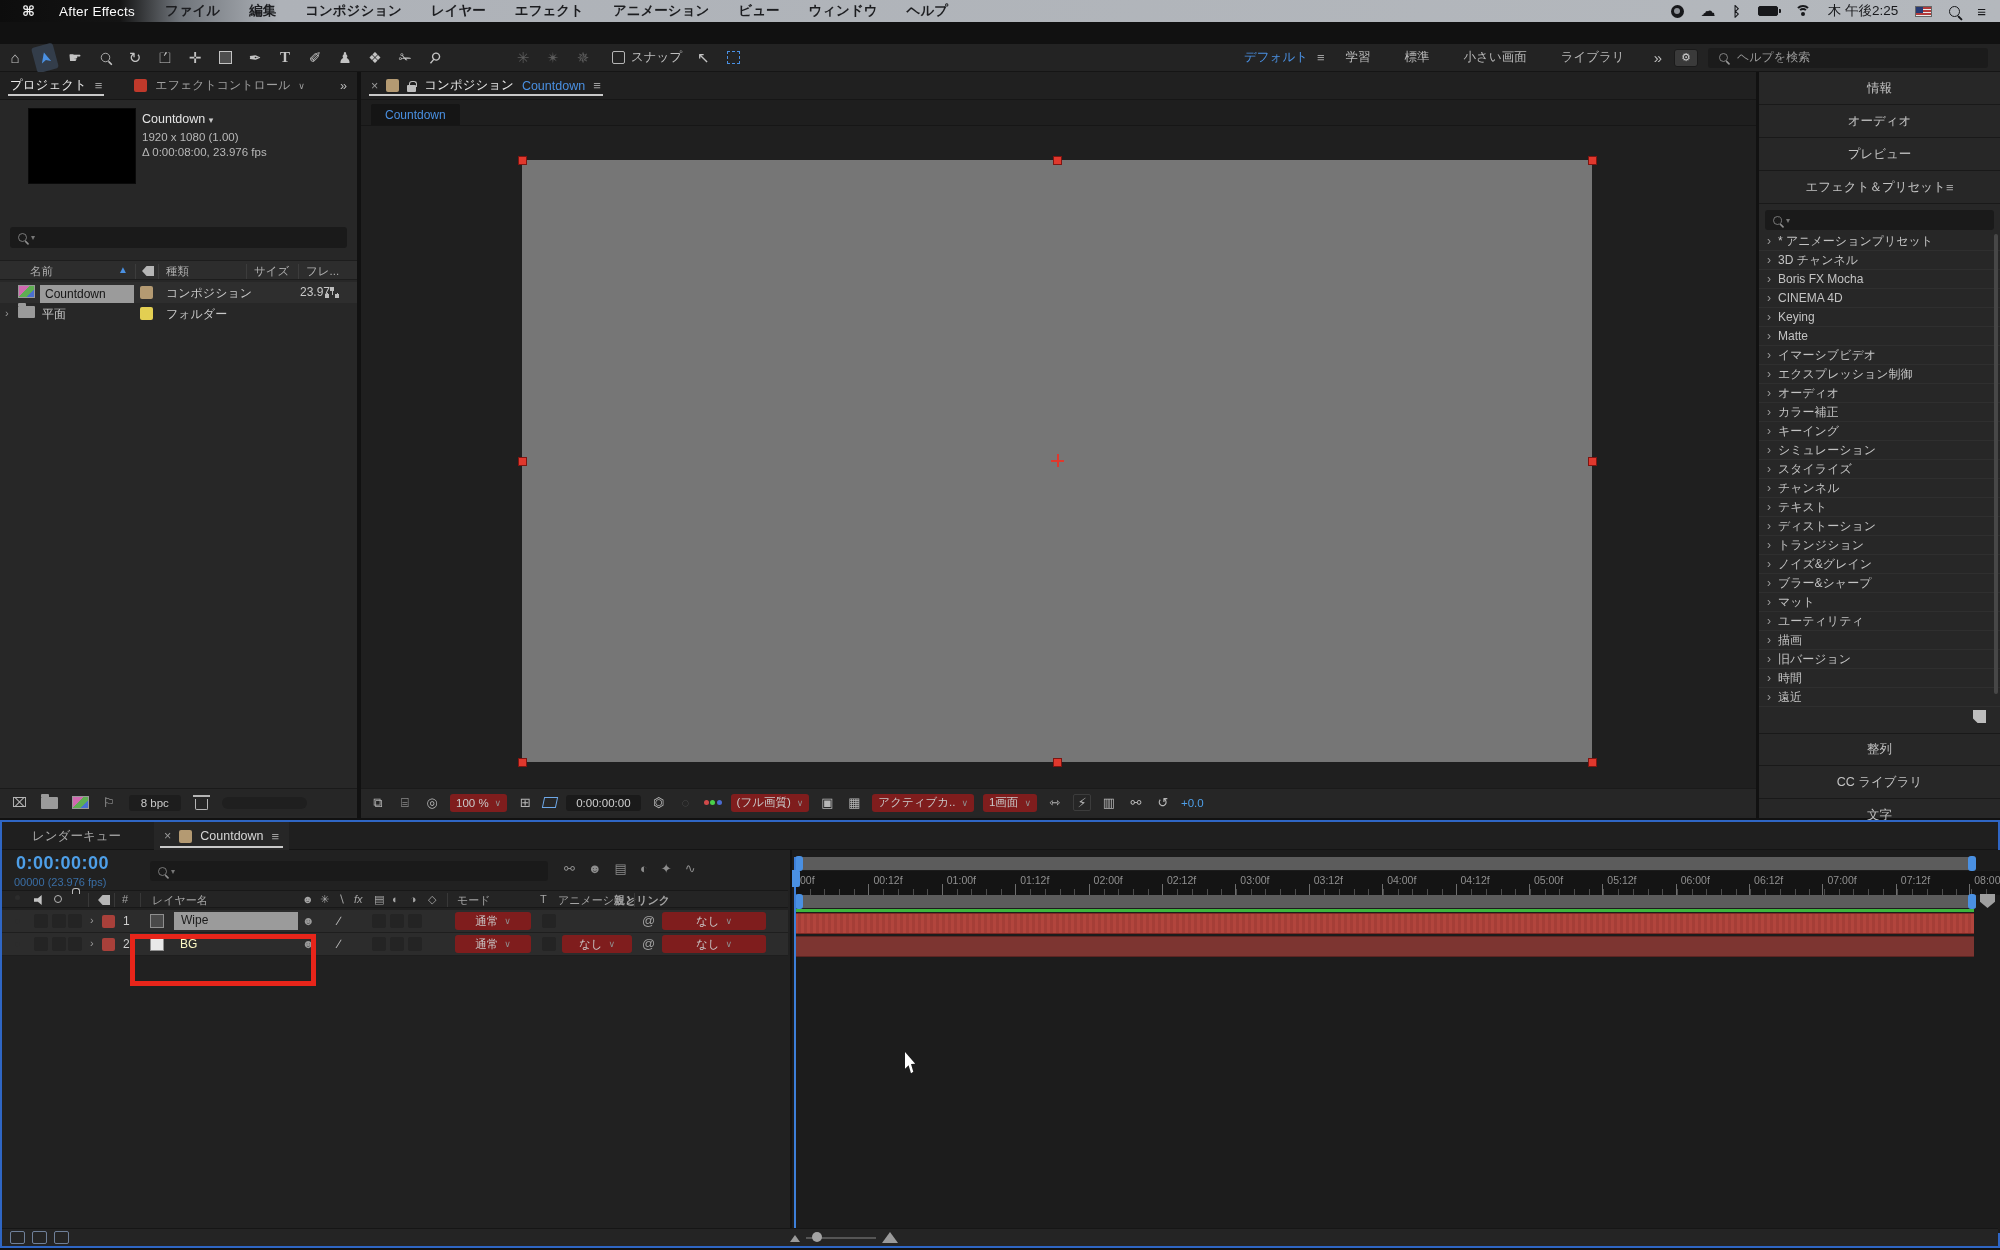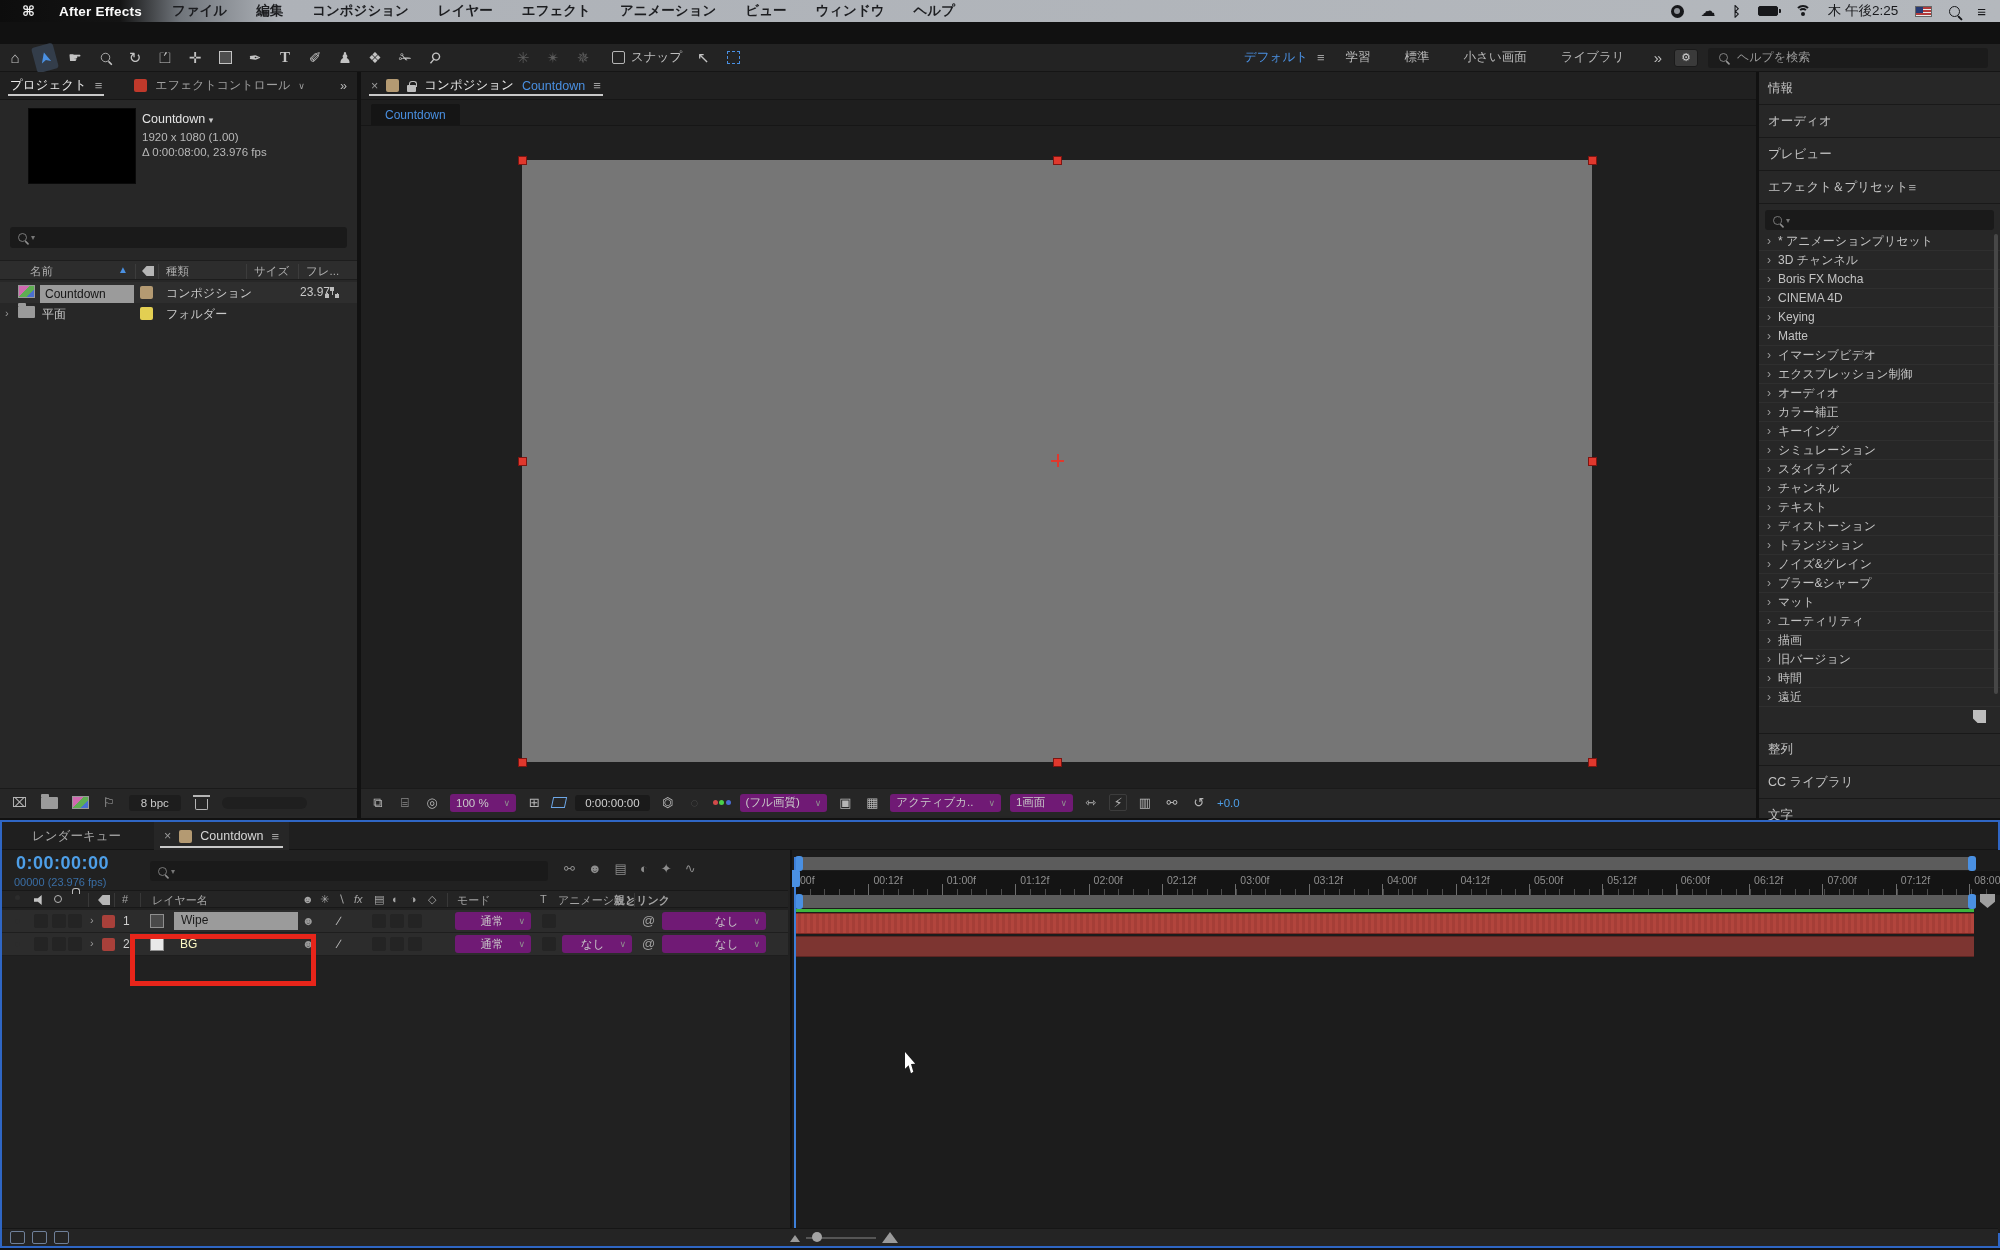--- a/index.html
+++ b/index.html
@@ -8,21 +8,21 @@
     position:relative; width:2000px; height:1250px; overflow:hidden;
     background:#111; font-family:"Liberation Sans","DejaVu Sans",sans-serif;
     color:#c8c8c8; -webkit-font-smoothing:antialiased;
   }
 
   
   .menubar { position:absolute; left:0; top:0; width:2000px; height:22px;
     background:linear-gradient(90deg,#0d0d0d 0%,#141414 6%,#70757b 9%,#aeb2b8 14%,#b4b8bd 100%);
     display:flex; align-items:center; font-size:13.5px; color:#15161a; }
   .mb-apple { margin-left:22px; font-weight:bold; color:#f2f2f2; font-size:14px; }
-  .mb-app { margin-left:24px; font-weight:bold; color:#fafafa; letter-spacing:.2px; }
+  .mb-app { margin-left:24px; font-weight:normal; color:#fafafa; letter-spacing:.2px; }
   .mb-items { display:flex; margin-left:30px; gap:29px; font-weight:bold; color:#1c1d20; }
   .mb-right { position:absolute; right:14px; top:0; height:22px; display:flex; align-items:center; gap:17px; color:#17181b; }
   .rec-icon { width:13px; height:13px; border-radius:50%; background:#17181b; position:relative; }
   .rec-icon::after{ content:''; position:absolute; inset:3.5px; border-radius:50%; background:#8e9298; }
   .batt { width:20px; height:10px; border:1.5px solid #17181b; border-radius:2px; position:relative; background:#17181b; }
   .batt::after { content:''; position:absolute; right:-4px; top:2px; width:2px; height:4px; background:#17181b; border-radius:0 1px 1px 0; }
   .wifi { width:16px; height:12px; position:relative; }
   .wifi i { position:absolute; left:50%; border:2px solid #17181b; border-color:#17181b transparent transparent transparent; border-radius:50%; }
   .wifi i:nth-child(1){ width:16px;height:16px; margin-left:-8px; top:0; }
   .wifi i:nth-child(2){ width:10px;height:10px; margin-left:-5px; top:3px; }
@@ -55,21 +55,21 @@
   .ws-switch { width:24px; height:18px; background:#3a3a3a; border:1px solid #1a1a1a; border-radius:3px;
     display:flex; align-items:center; justify-content:center; font-size:11px; color:#cfcfcf; margin-right:10px; }
   .help-search { flex:0 0 280px; height:20px; background:#1b1b1b; border-radius:3px; display:flex; align-items:center;
     gap:8px; padding:0 10px; color:#9a9a9a; font-size:12px; margin-right:12px; }
 
   
   .panel { position:absolute; background:#272727; }
   .ptab-strip { height:28px; background:#202020; border-bottom:1px solid #161616; display:flex; align-items:center; font-size:12.5px; color:#9f9f9f; }
   .hamb { font-size:13px; color:#9f9f9f; }
   .chip { width:13px; height:13px; border-radius:2px; display:inline-block; }
-  .dd { background:#701a75; border-radius:3px; color:#c9c9c9; font-size:11.5px; display:flex; align-items:center; height:18px; padding:0 6px; justify-content:flex-end;gap:9px; }
+  .dd { background:#7f1d1d; border-radius:3px; color:#c9c9c9; font-size:11.5px; display:flex; align-items:center; height:18px; padding:0 6px; justify-content:center; }
   .dd .v { font-size:9px; color:#8f8f8f; margin-left:6px; }
   .srchfield { background:#1a1a1a; border-radius:3px; display:flex; align-items:center; padding:0 7px; color:#8f8f8f; }
   .srchfield .mag { transform:scale(.8); }
   .srchfield .v { font-size:8px; margin-left:3px; color:#777; }
 
   
   .project { left:0; top:72px; width:357px; height:746px; }
   .ptab { display:flex; align-items:center; gap:8px; padding:0 10px; height:100%; position:relative; }
   .ptab.active { color:#e8e8e8; }
   .ptab.active::after { content:''; position:absolute; left:8px; right:8px; bottom:3px; height:2px; background:#c9c9c9; }
@@ -109,21 +109,21 @@
   .cbar { position:absolute; left:0; bottom:2px; width:100%; height:28px; background:#262626; border-top:1px solid #1a1a1a;
     display:flex; align-items:center; gap:9px; padding:0 8px; font-size:11.5px; color:#bdbdbd; }
   .cbar .ic { width:18px; text-align:center; font-size:13px; color:#b5b5b5; }
   .tcchip { background:#1a1a1a; border-radius:3px; padding:2px 10px; color:#d0d0d0; }
   .roi { width:14px; height:11px; border:1.5px solid #6ea8e8; transform:skewX(-12deg); }
   .rgbic { display:flex; gap:1.5px; }
   .rgbic i { width:5px; height:5px; border-radius:50%; }
 
   
   .rightdock { left:1759px; top:72px; width:241px; height:746px; background:#272727; }
-  .rp-head { height:33px; border-bottom:1px solid #191919; display:flex; align-items:center; padding:0 9px; font-size:12.5px; color:#c3c3c3; justify-content:flex-start; }
+  .rp-head { height:33px; border-bottom:1px solid #191919; display:flex; align-items:center; padding:0 2px; font-size:12.5px; color:#c3c3c3; justify-content:center; }
   .ep-search { margin:6px 6px 2px 6px; height:20px; }
   .eplist { font-size:12px; color:#c3c3c3; }
   .cat { height:19px; display:flex; align-items:center; gap:7px; padding:0 8px; border-bottom:1px solid #2f2f2f; }
   .cat .chev { color:#9a9a9a; font-size:12px; }
   .cornerpg { position:absolute; right:14px; width:13px; height:13px; background:#bdbdbd; clip-path:polygon(0 0,100% 0,100% 100%,35% 100%,0 65%); }
   .rp-scroll { position:absolute; right:2px; width:4px; background:#474747; border-radius:2px; }
 
   
   .timeline { position:absolute; left:0; top:820px; width:2000px; height:428px; background:#212121; border:2px solid #2f66c4; }
   .ttabs { position:absolute; left:0; top:0; width:100%; height:28px; background:#1f1f1f; border-bottom:1px solid #141414; font-size:12.5px; color:#a8a8a8; }

